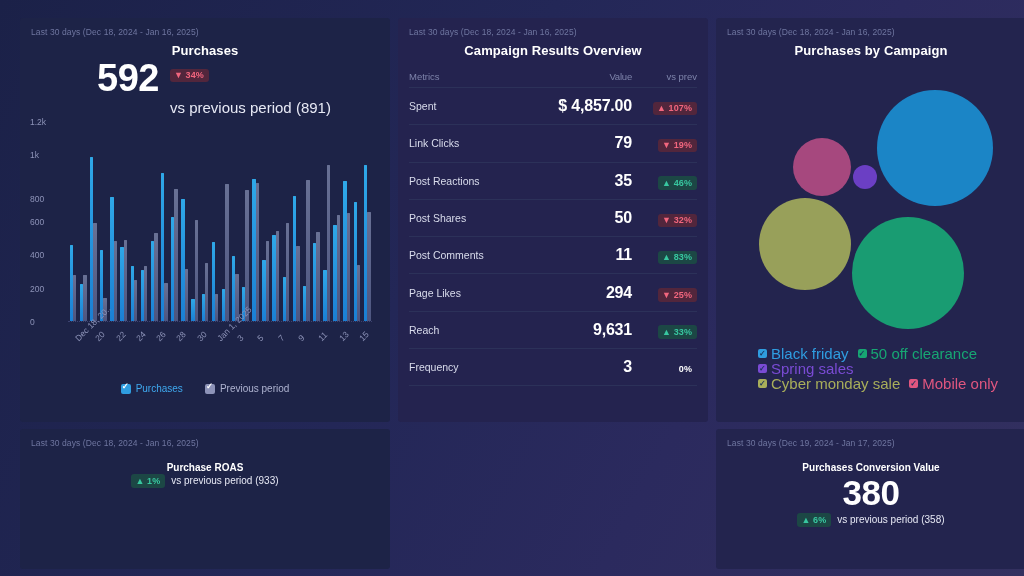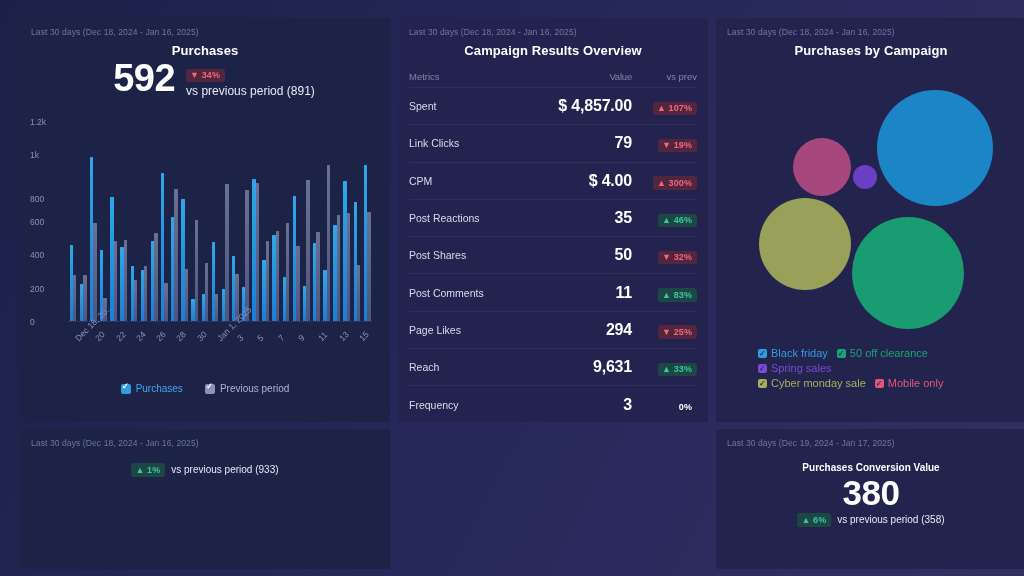--- a/index.html
+++ b/index.html
@@ -43,21 +43,21 @@
   .hero-num { font-size: 38px; font-weight: bold; color: #fff; line-height: 1; letter-spacing: -.5px; }
   .hero-side { padding-top: 5px; }
   .badge {
     display: inline-block; font-size: 9px; font-weight: bold;
     padding: 1.5px 5px 2px 4px; border-radius: 3px; letter-spacing: .1px;
   }
   .badge.down { background: #52263c; color: #f2667e; }
   .badge.up   { background: #52263c; color: #f2667e; }
   .badge.good { background: #1c4745; color: #38c7a0; }
   .badge.flat { background: transparent; color: #ffffff; }
-  .hero-sub { font-size: 12px; color: #e7e9f5; margin-top: 2px; }
+  .hero-sub { font-size: 15px; color: #e7e9f5; margin-top: 17px; }
 
   
   .chartwrap { position: absolute; left: 0; top: 98px; right: 8px; height: 215px; }
   .ylab {
     position: absolute; left: 10px; font-size: 8.5px; color: #8d93b8;
     transform: translateY(-50%); width: 32px; text-align: left;
   }
   .plot {
     position: absolute; left: 48px; right: 10px; top: 6px; bottom: 9px;
     display: flex; align-items: flex-end; gap: 0;
@@ -98,21 +98,21 @@
   .c-value  { width: 118px; text-align: right; color: #fff; font-size: 16px; font-weight: bold; padding-right: 9px; letter-spacing: -.2px;}
   .c-prev   { width: 56px; text-align: right; }
   .trow.head .c-metric, .trow.head .c-value, .trow.head .c-prev { font-size: 9.5px; font-weight: normal; color:#7e84ab; }
   .trow.head .c-value { padding-right: 9px; }
 
   
   .bubbles { position: absolute; left: 0; top: 52px; width: 100%; height: 300px; }
   .bub { position: absolute; border-radius: 50%; }
   .blegend {
     position: absolute; left: 42px; right: 10px; top: 328px;
-    font-size: 11px; line-height: 15px;
+    font-size: 15px; line-height: 15px;
   }
   .brow { display: flex; gap: 9px; }
   .bli { display: flex; align-items: center; gap: 4px; }
   .bchk { width: 9px; height: 9px; border-radius: 2px; position: relative; flex: 0 0 auto;}
   .bchk::after { content:"✓"; position:absolute; left:1px; top:-2.8px; font-size:8px; color:#18315c; font-weight:bold;}
 
   
   .kpi { text-align: center; padding-top: 33px; }
   .kpi-t { font-size: 10px; color: #fff; font-weight: bold; }
   .kpi-n { font-size: 35px; color: #fff; font-weight: bold; line-height: 1.12; letter-spacing: -.5px;}
@@ -312,25 +312,20 @@
             <div class="c-metric">Spent</div>
             <div class="c-value">$ 4,857.00</div>
             <div class="c-prev"><span class="badge up">▲ 107%</span></div>
           </div>
           <div class="trow">
             <div class="c-metric">Link Clicks</div>
             <div class="c-value">79</div>
             <div class="c-prev"><span class="badge down">▼ 19%</span></div>
           </div>
           <div class="trow">
-            <div class="c-metric">CPM</div>
-            <div class="c-value">$ 4.00</div>
-            <div class="c-prev"><span class="badge up">▲ 300%</span></div>
-          </div>
-          <div class="trow">
             <div class="c-metric">Post Reactions</div>
             <div class="c-value">35</div>
             <div class="c-prev"><span class="badge good">▲ 46%</span></div>
           </div>
           <div class="trow">
             <div class="c-metric">Post Shares</div>
             <div class="c-value">50</div>
             <div class="c-prev"><span class="badge down">▼ 32%</span></div>
           </div>
           <div class="trow">
@@ -393,20 +388,21 @@
             <span class="bchk" style="background: rgb(224, 86, 127);"></span>
             <span style="color: rgb(224, 86, 127);">Mobile only</span>
           </div>
         </div>
       </div>
   </div>
 
   <div class="panel">
     <div class="daterange">Last 30 days (Dec 18, 2024 - Jan 16, 2025)</div>
     <div class="kpi">
+      <div class="kpi-t">Purchase ROAS</div>
       <div class="kpi-f">
         <span class="badge good">▲ 1%</span>
         <span>vs previous period (933)</span>
       </div>
     </div>
   </div>
 
   <div></div>
 
   <div class="panel violet2">

